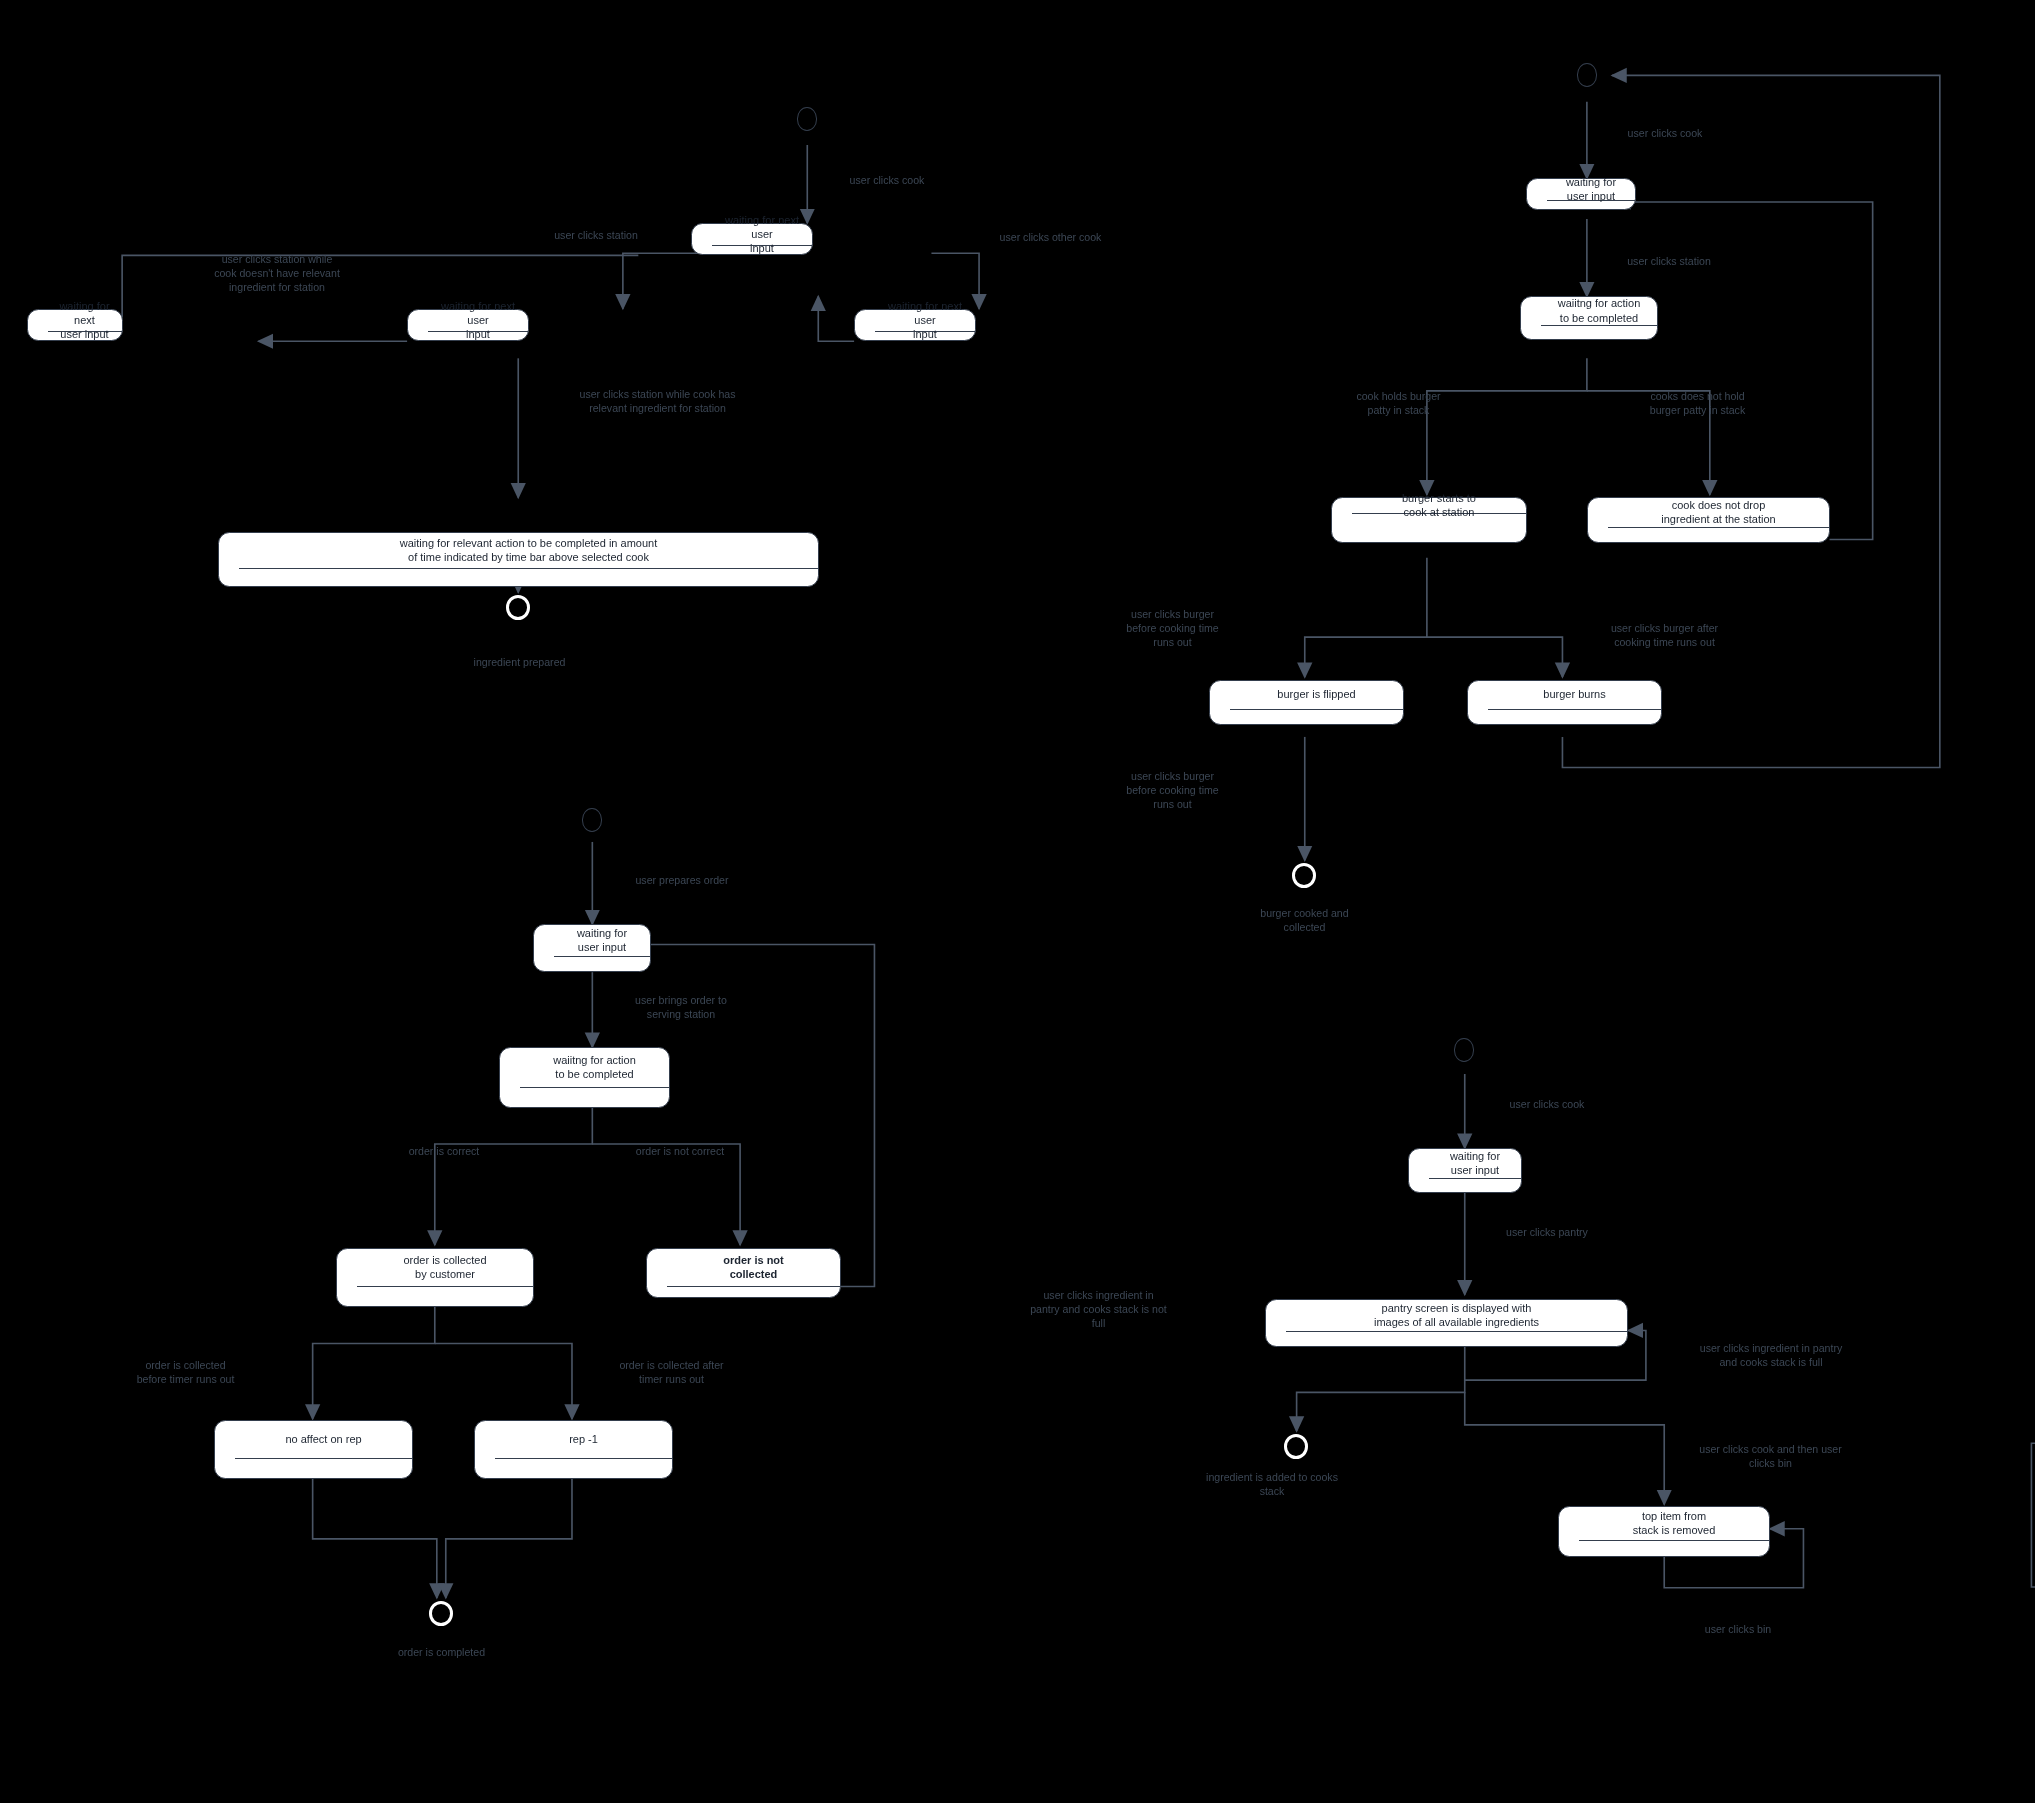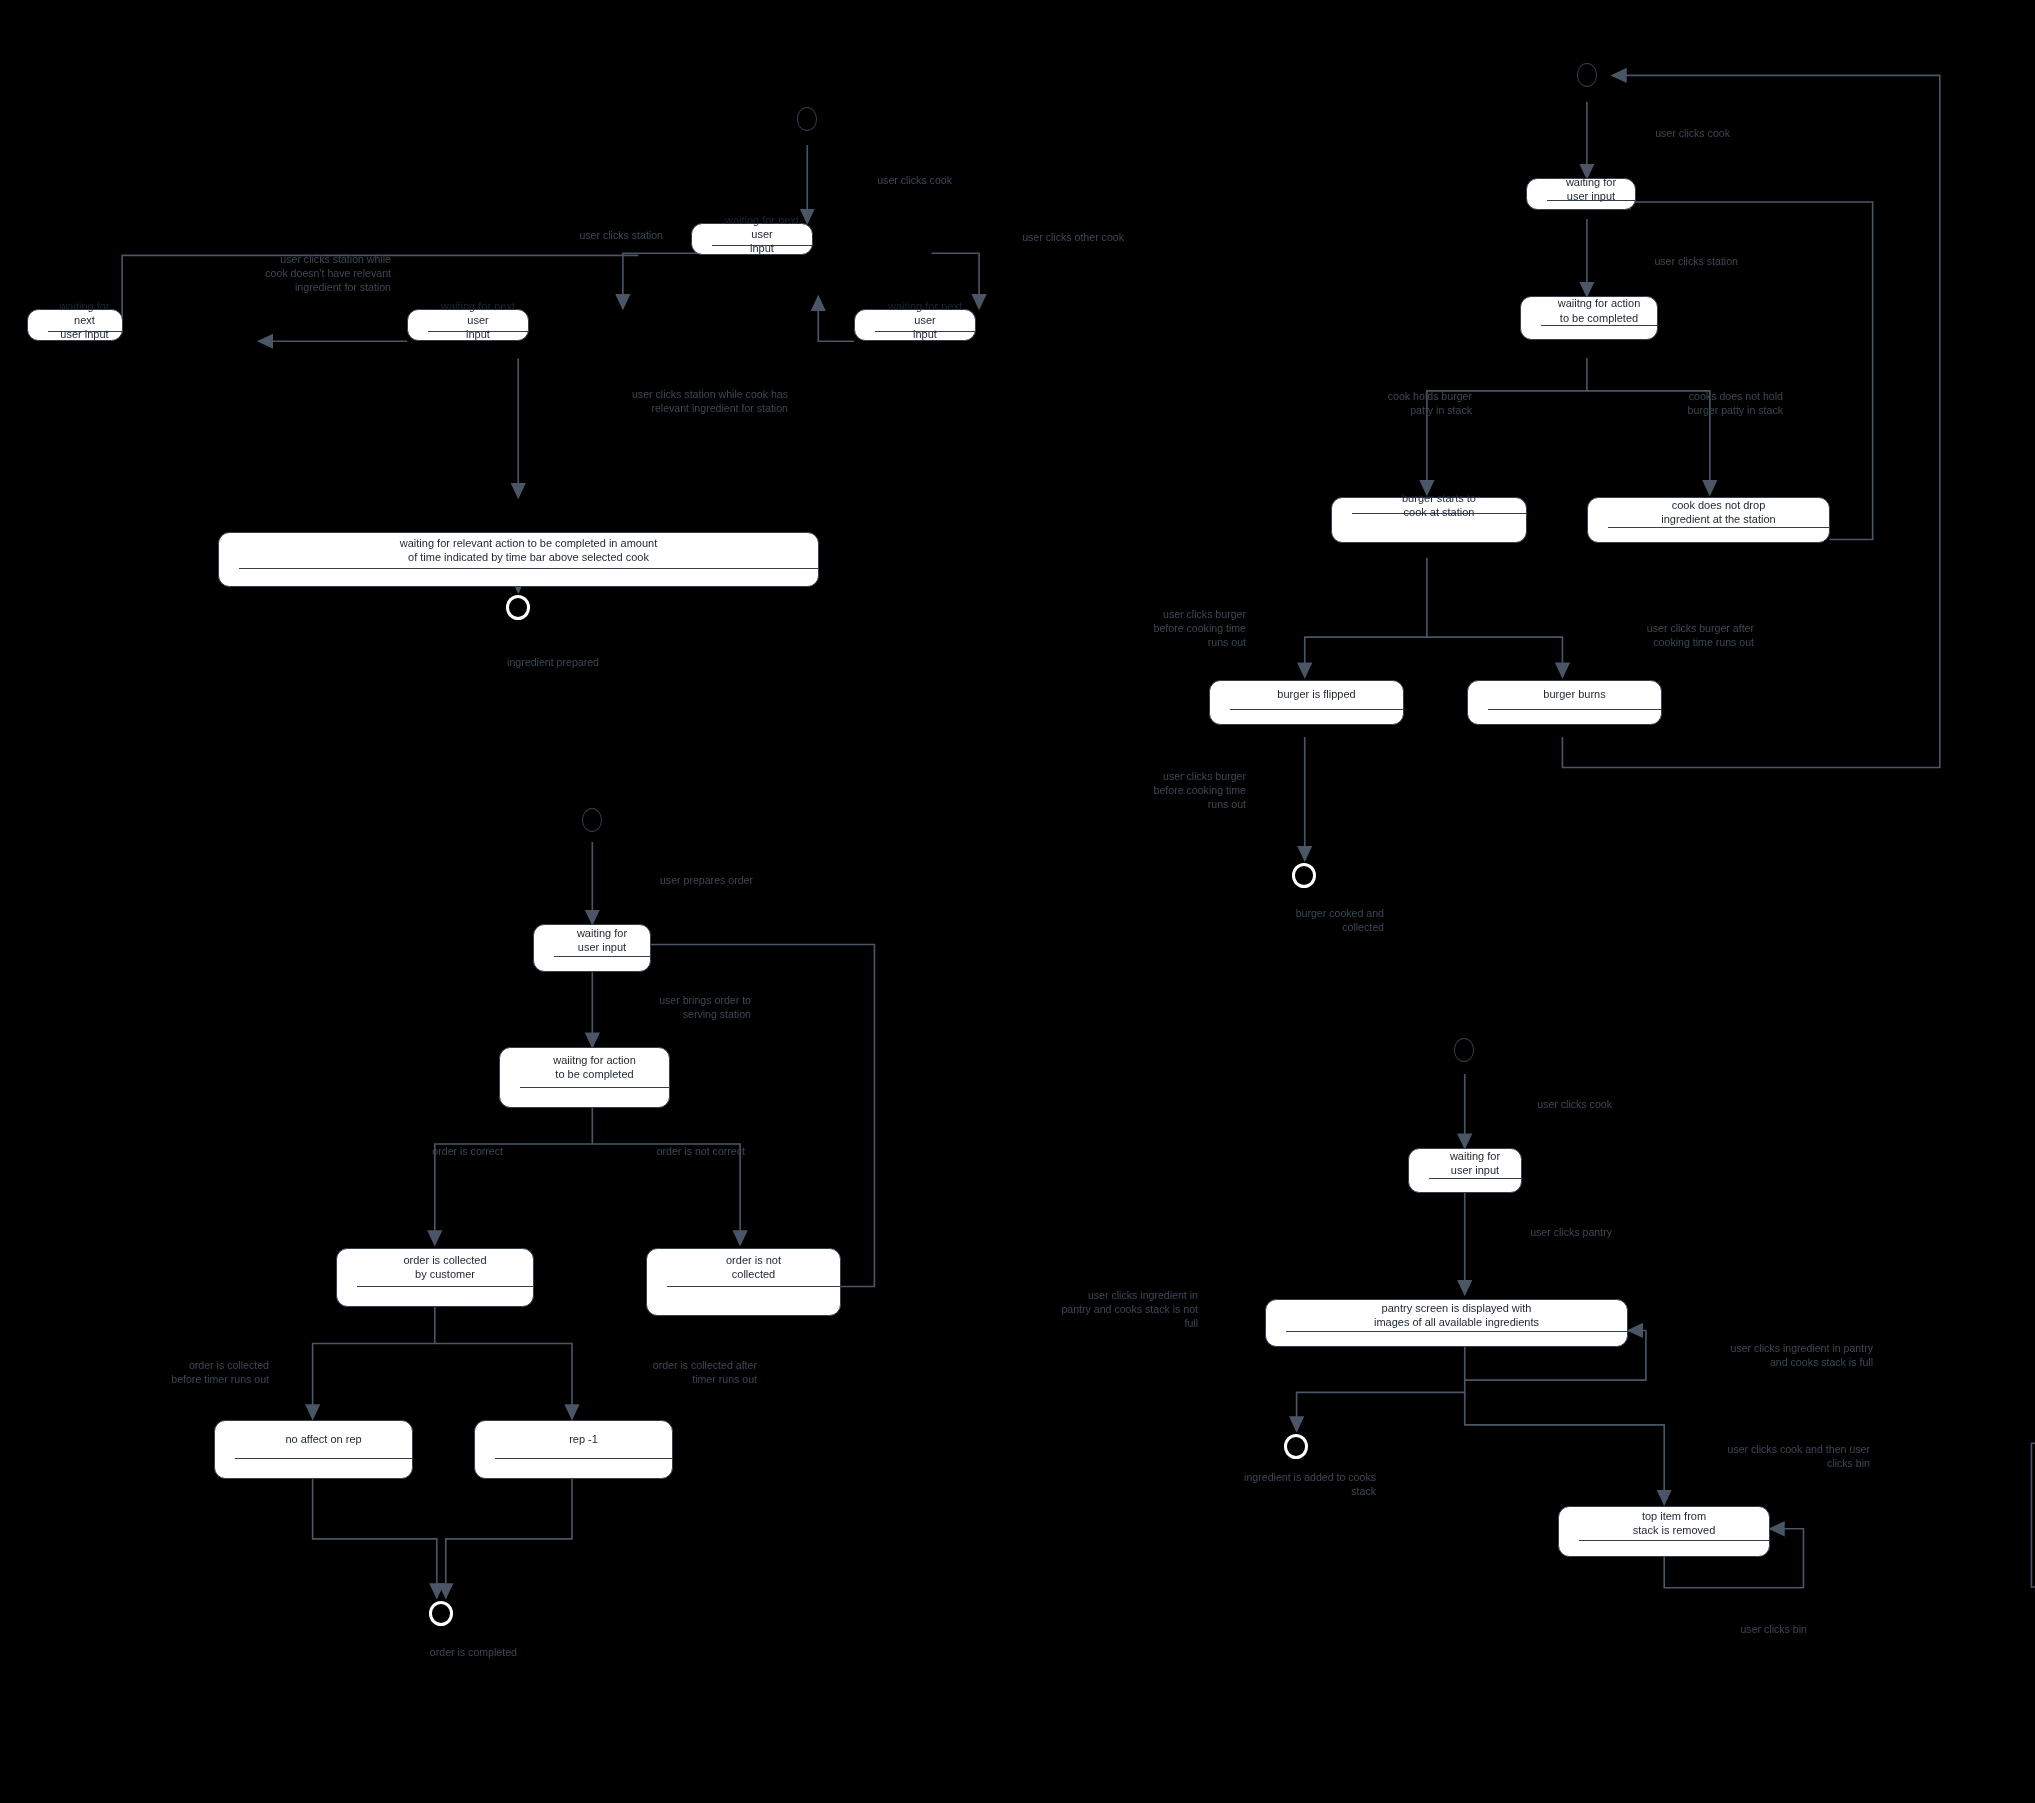--- a/index.html
+++ b/index.html
@@ -56,21 +56,21 @@
     box-sizing:border-box;
     z-index:6;
   }
 
   
   .elabel{
     position:absolute;
     color:#3c4755;
     font-size:10.6px;
     line-height:1.34;
-    text-align:right;
+    text-align:center;
     white-space:pre-line;
     z-index:4;
   }
 </style>
 </head>
 <body>
 
 <div id="canvas">
 
 <svg class="wires" viewBox="0 0 6733 4431" xmlns="http://www.w3.org/2000/svg">
@@ -303,21 +303,21 @@
   <div class="body"></div>
 </div>
 
 <div class="state" style="left:336px;top:1248px;width:198px;height:59px;">
   <div class="title" style="height:37px;">order is collected
 by customer</div>
   <div class="divider"></div>
   <div class="body"></div>
 </div>
 
-<div class="state" style="left:646px;top:1248px;width:195px;height:68px;">
+<div class="state" style="left:646px;top:1248px;width:195px;height:50px;font-weight:bold;">
   <div class="title" style="height:37px;">order is not
 collected</div>
   <div class="divider"></div>
   <div class="body"></div>
 </div>
 
 <div class="state" style="left:214px;top:1420px;width:199px;height:59px;">
   <div class="title" style="height:37px;">no affect on rep</div>
   <div class="divider"></div>
   <div class="body"></div>

